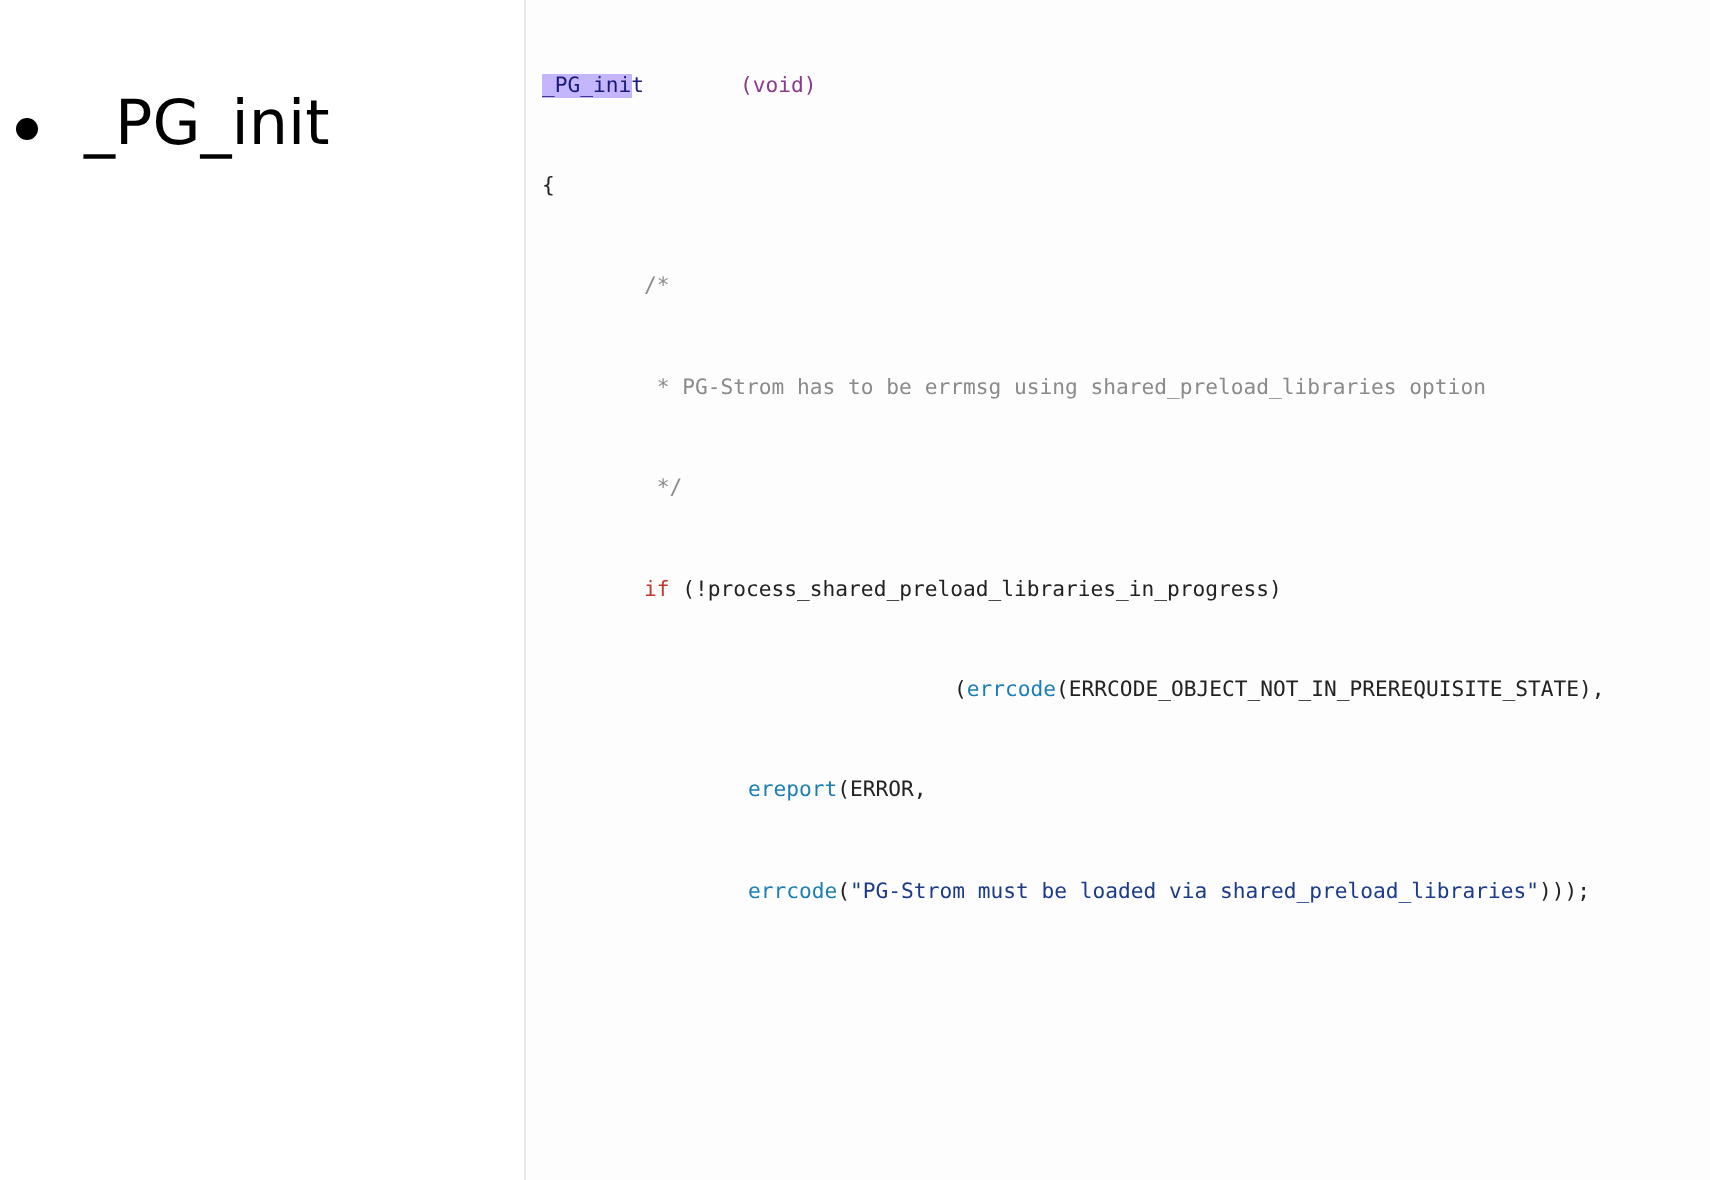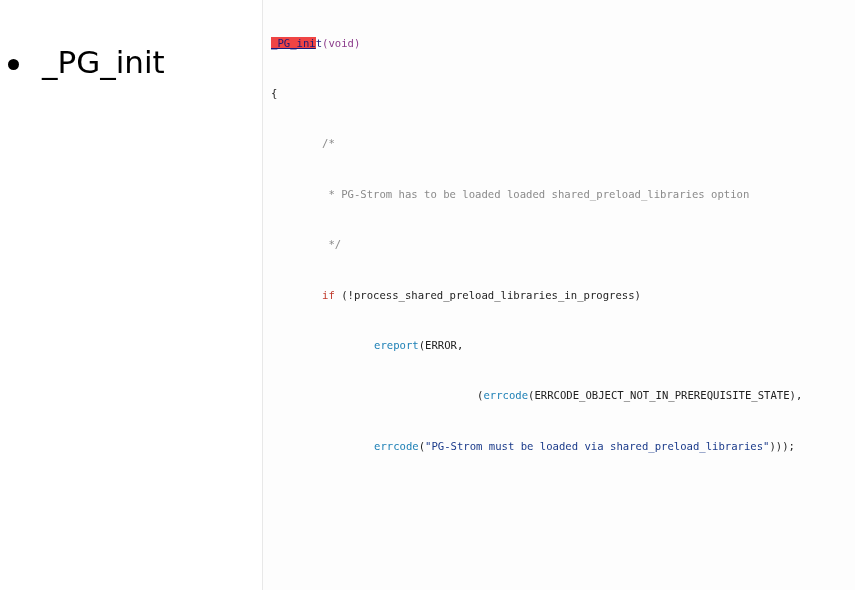--- a/index.html
+++ b/index.html
@@ -50,23 +50,23 @@
       left: 8px;
       top: 1px;
       margin: 0;
       font-family: "DejaVu Sans Mono", monospace;
       font-size: 10.6px;
       line-height: 16.8px;
       color: #222;
       white-space: pre;
     }
     .line { display: block; height: 16.8px; }
-    .hl { background: #ef4444; color: #1a1a7a; text-decoration: underline; }
+    .hl { background: #c4b5fd; color: #1a1a7a; }
     .fn-name { color: #1a1a7a; }
-    .kw-type { color: #8b3a8b; }
+    .kw-type { color: #8b3a8b; margin-left: 48px; }
     .cmt { color: #8a8a8a; }
     .kw { color: #c0392b; }
     .call { color: #1b7fb5; }
     .str { color: #1a3a8a; }
     .plain { color: #222; }
     .i1 { padding-left: 51px; }
     .i2 { padding-left: 103px; }
     .i3 { padding-left: 206px; }
   </style>
 </head>
@@ -75,25 +75,25 @@
 <div class="slide-bullet">
   <span class="bullet-dot"></span>
   <span class="bullet-text">_PG_init</span>
 </div>
 
 <div class="code-panel">
   <div class="code">
     <span class="line"><span class="hl">_PG_ini</span><span class="fn-name">t</span><span class="kw-type">(void)</span></span>
     <span class="line"><span class="plain">{</span></span>
     <span class="line i1"><span class="cmt">/*</span></span>
-    <span class="line i1"><span class="cmt"> * PG-Strom has to be loaded loaded shared_preload_libraries option</span></span>
+    <span class="line i1"><span class="cmt"> * PG-Strom has to be errmsg using shared_preload_libraries option</span></span>
     <span class="line i1"><span class="cmt"> */</span></span>
     <span class="line i1"><span class="kw">if</span><span class="plain"> (!process_shared_preload_libraries_in_progress)</span></span>
+    <span class="line i3"><span class="plain">(</span><span class="call">errcode</span><span class="plain">(ERRCODE_OBJECT_NOT_IN_PREREQUISITE_STATE),</span></span>
     <span class="line i2"><span class="call">ereport</span><span class="plain">(ERROR,</span></span>
-    <span class="line i3"><span class="plain">(</span><span class="call">errcode</span><span class="plain">(ERRCODE_OBJECT_NOT_IN_PREREQUISITE_STATE),</span></span>
     <span class="line i2"><span class="call">errcode</span><span class="plain">(</span><span class="str">"PG-Strom must be loaded via shared_preload_libraries"</span><span class="plain">)));</span></span>
     <span class="line"></span>
     <span class="line i1"></span>
     
     
     
     
     
     
     

